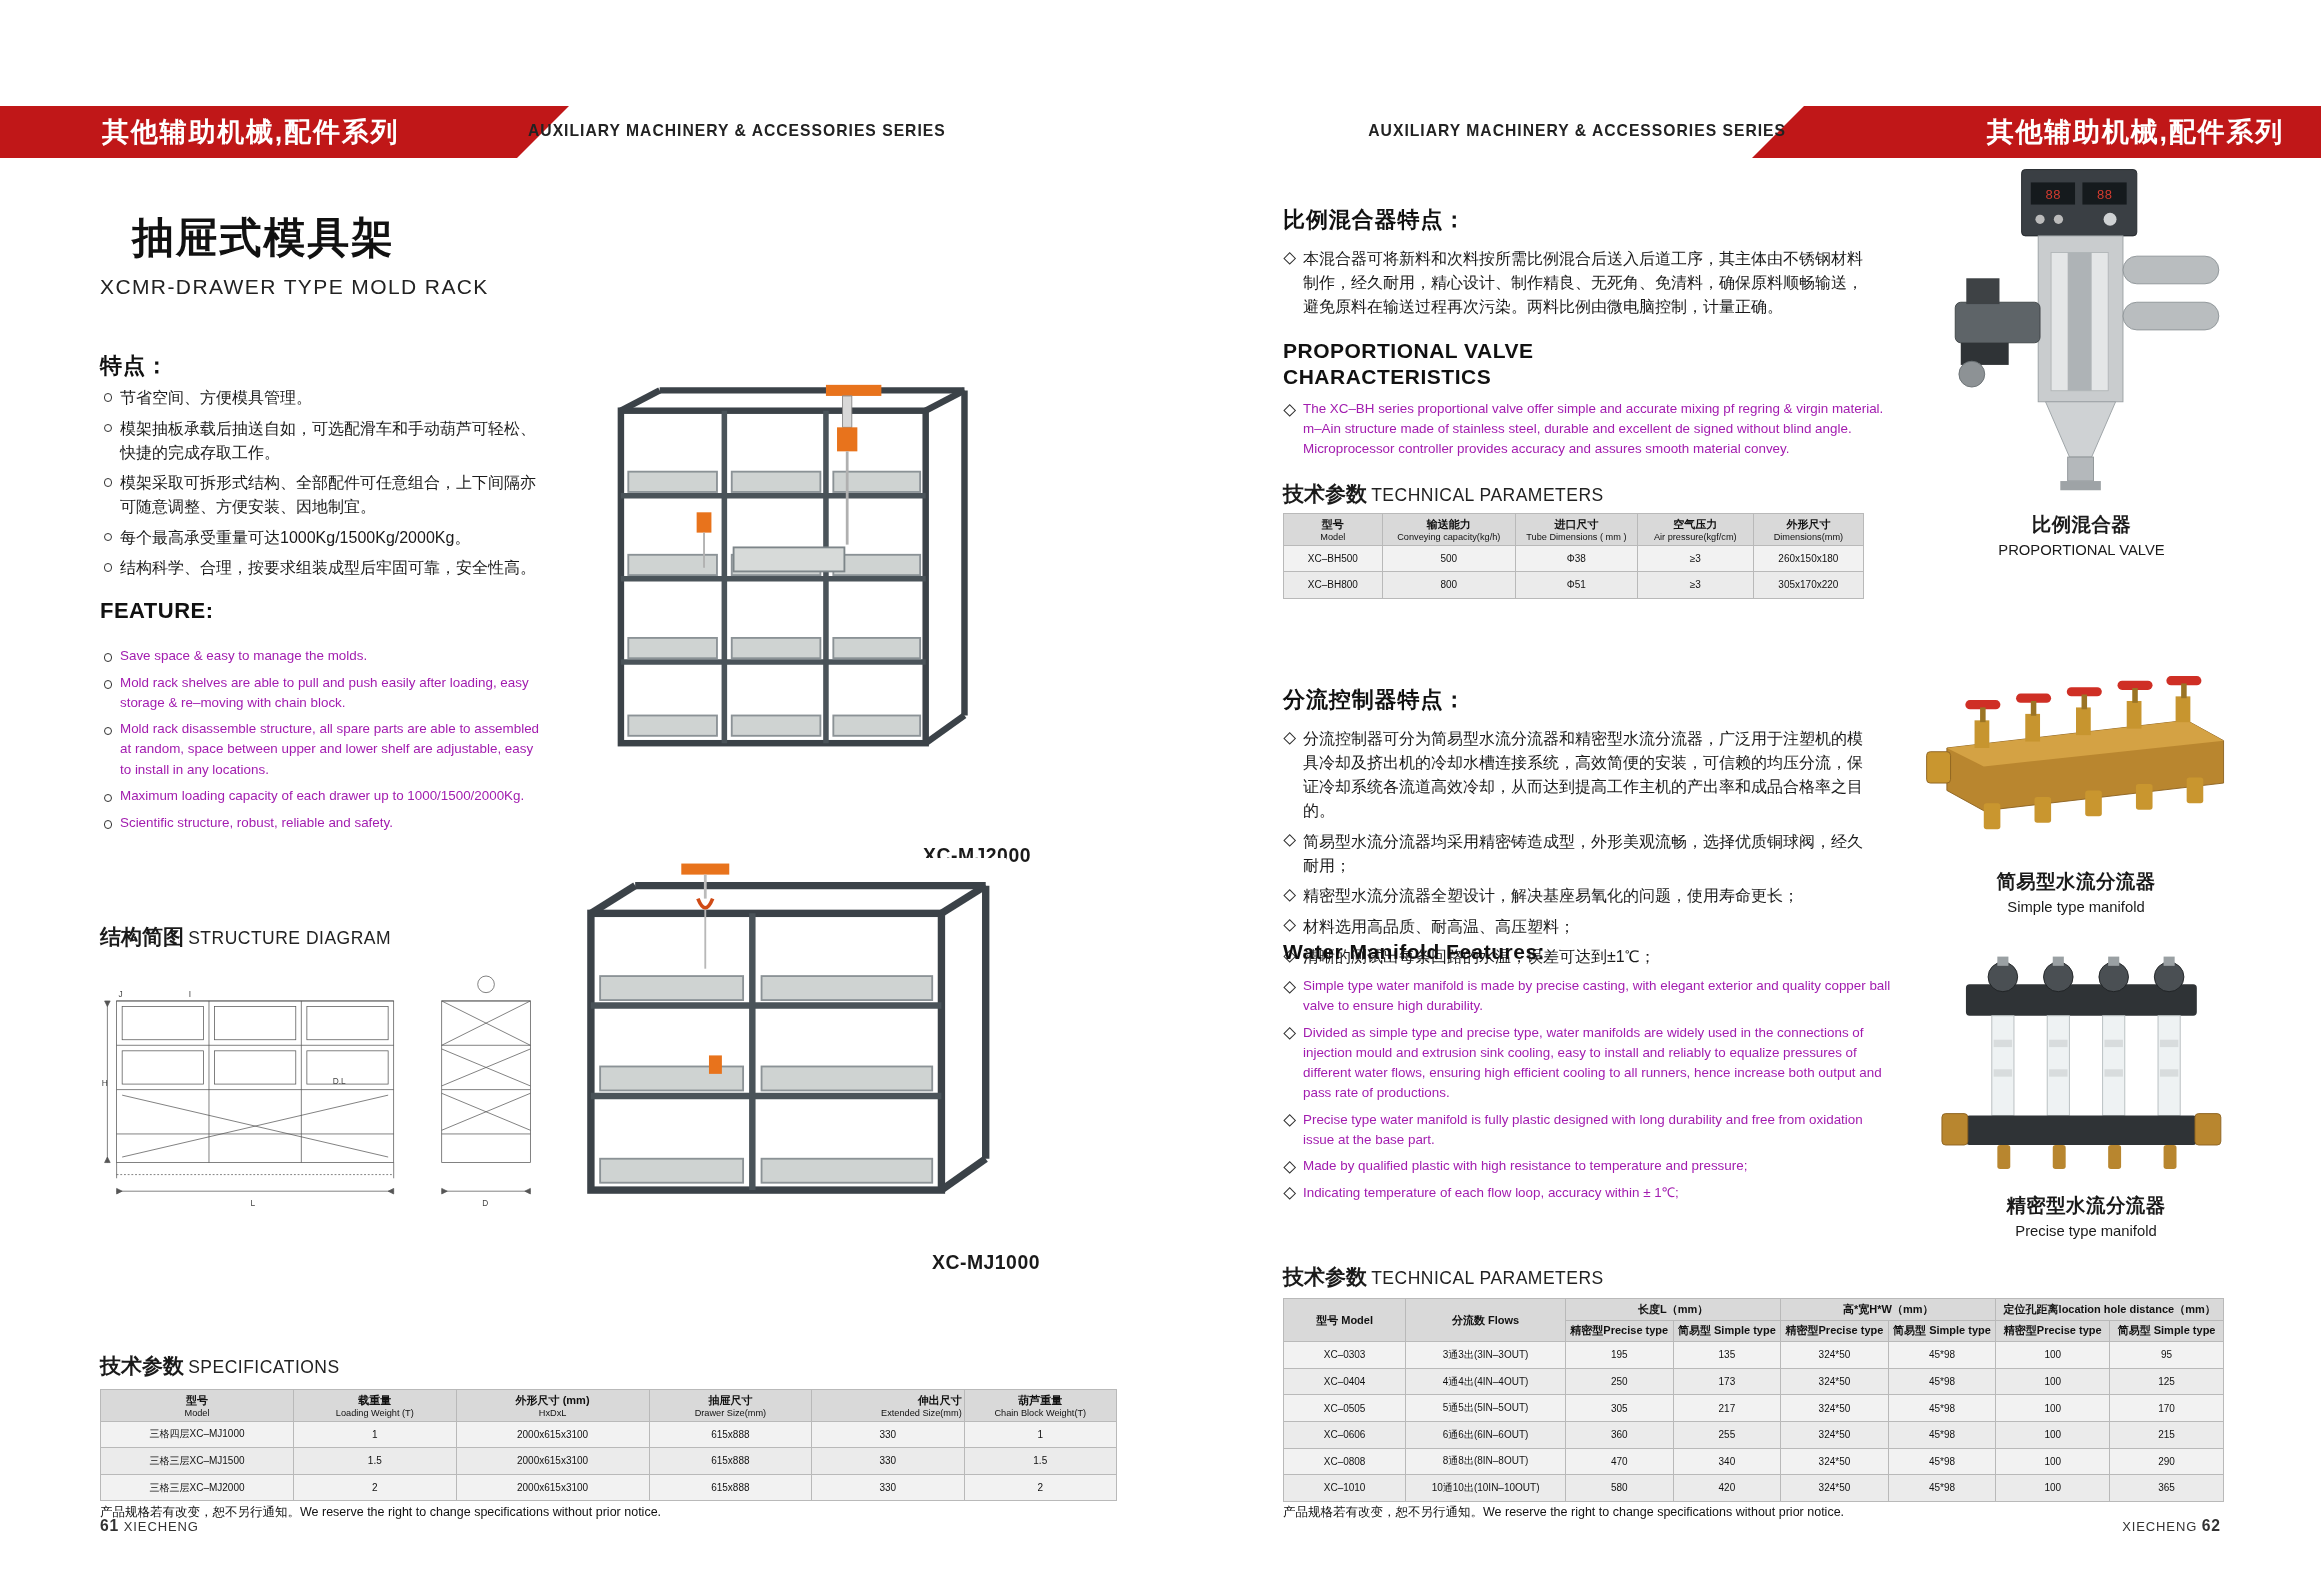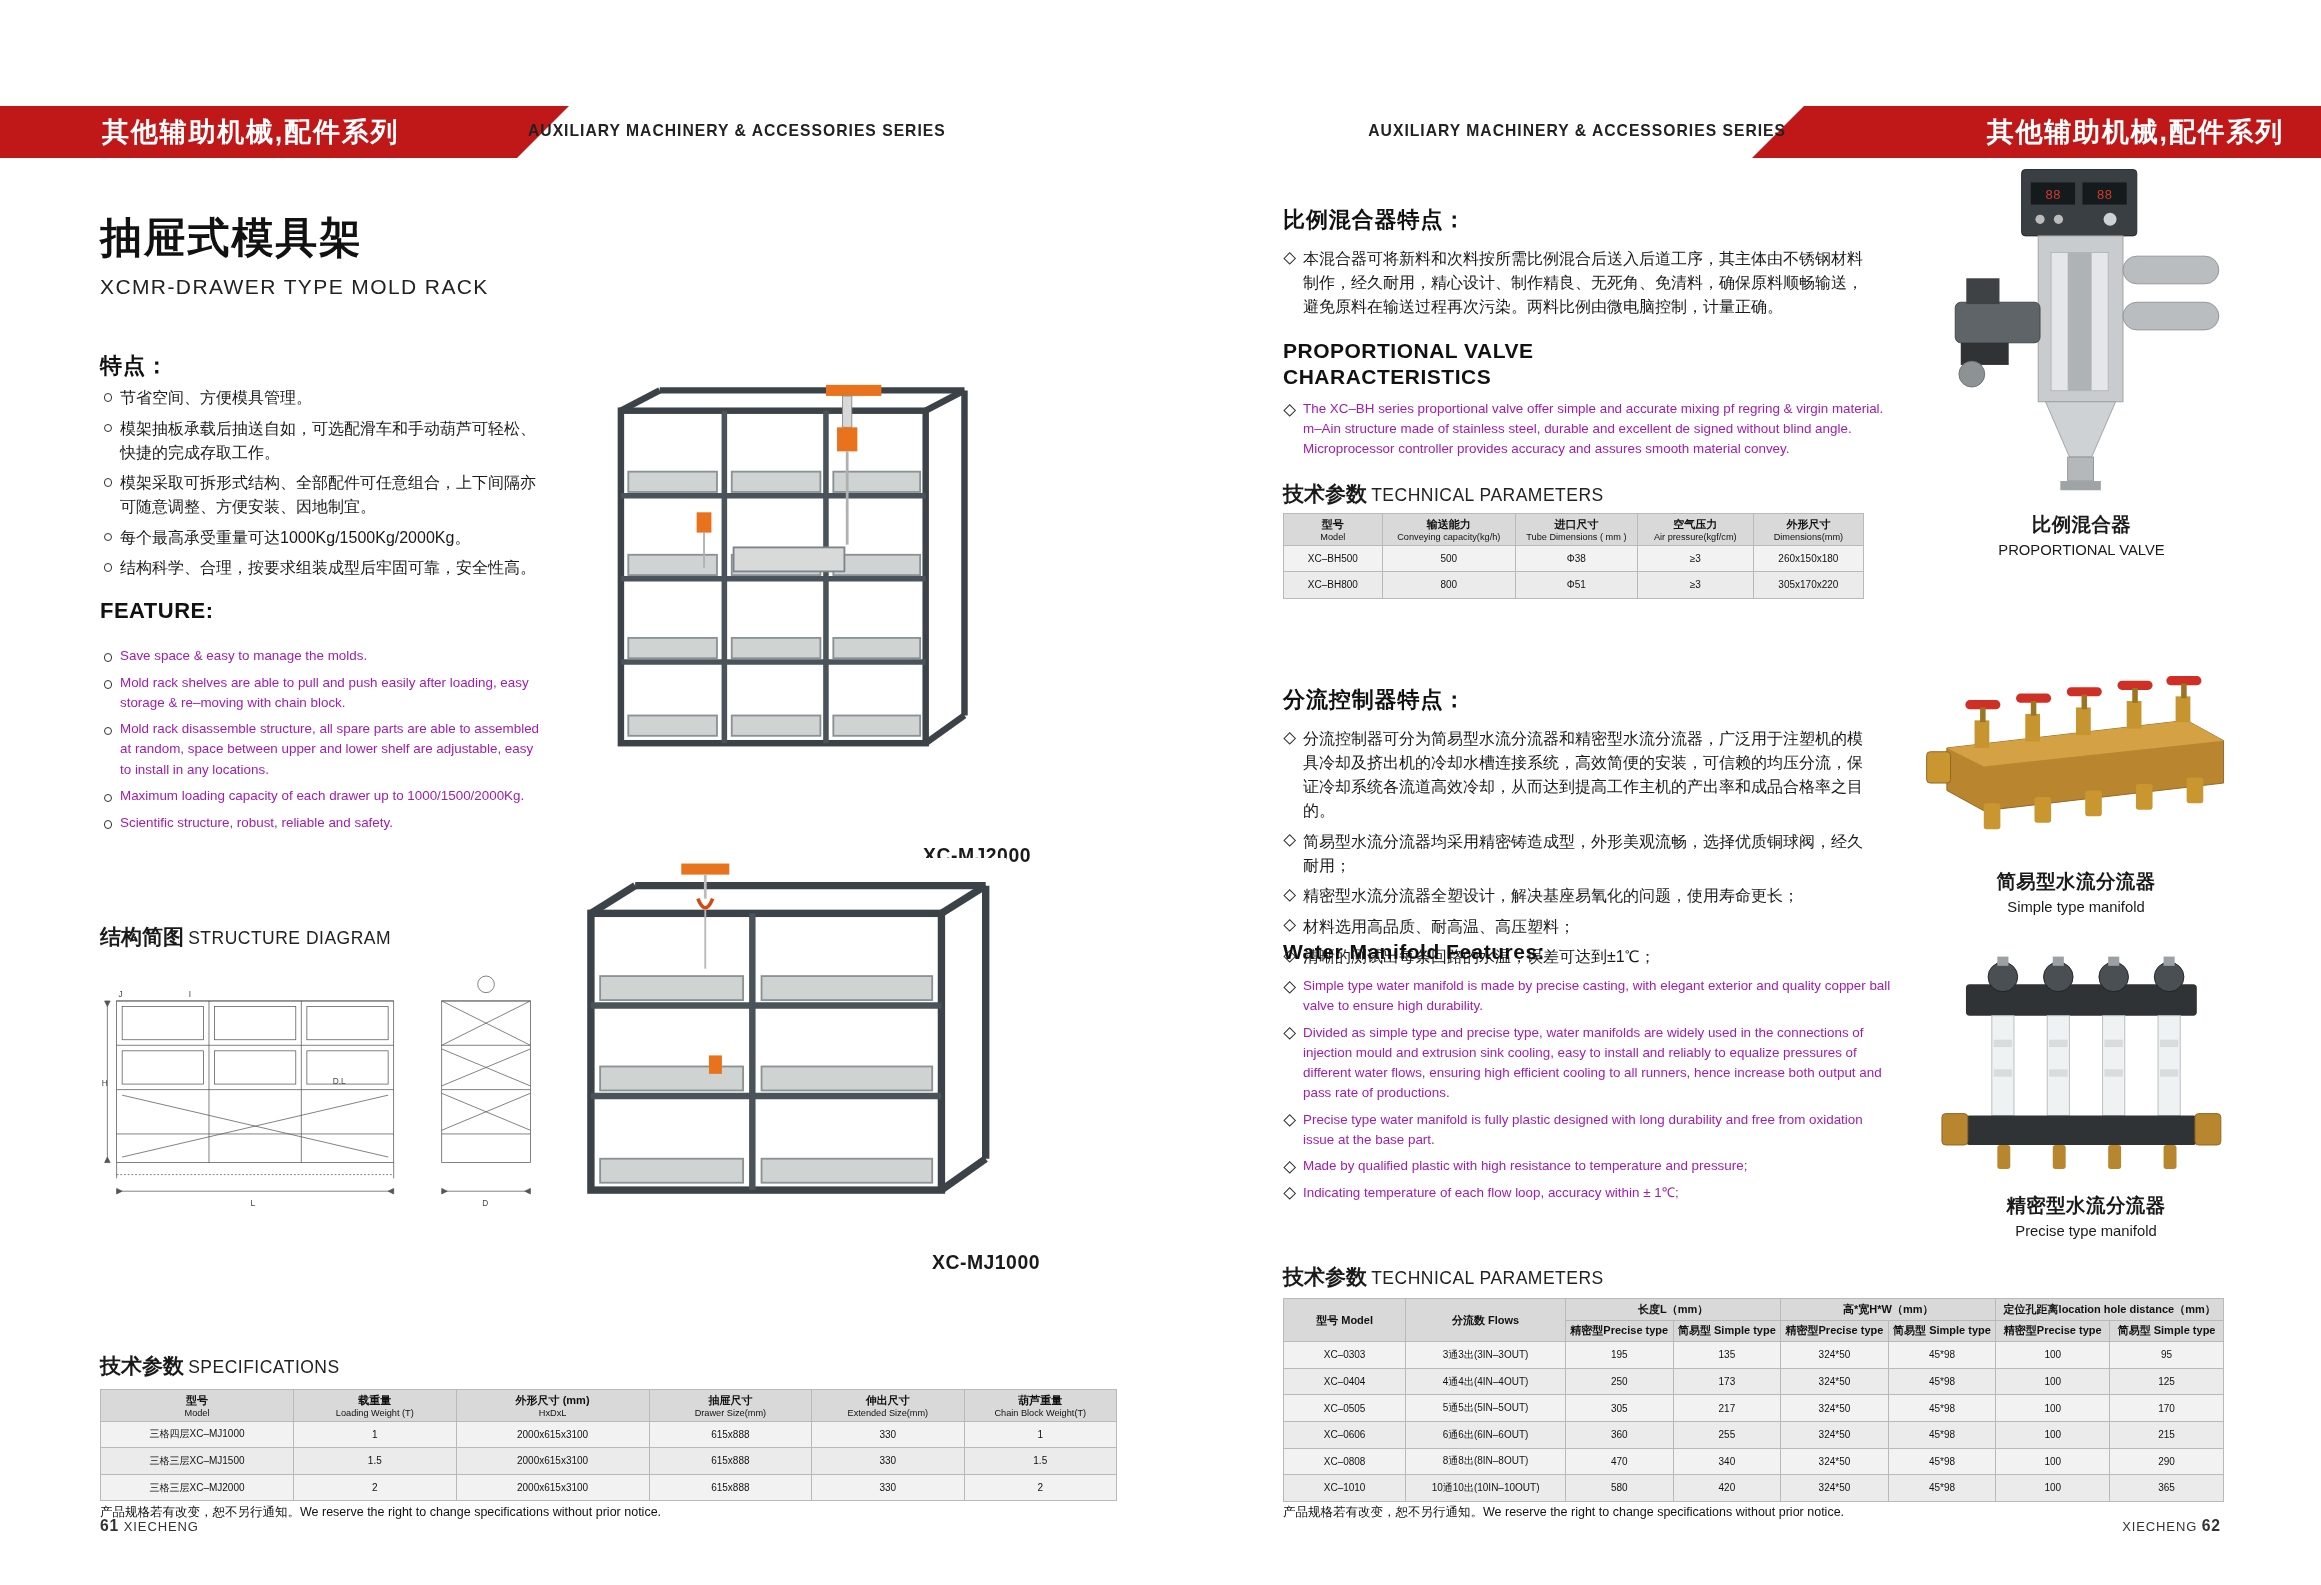--- a/index.html
+++ b/index.html
@@ -14,21 +14,21 @@
   .hdr-left .hdr-cn{left:102px;}
   .hdr-right .hdr-cn{right:37px;}
   .hdr-tail{position:absolute;top:0;width:0;height:0;}
   .hdr-left .hdr-tail{right:-52px;border-top:52px solid #c01718;border-right:52px solid transparent;}
   .hdr-right .hdr-tail{left:-52px;border-bottom:52px solid #c01718;border-left:52px solid transparent;}
   .hdr-en{position:absolute;top:122px;font-size:15.7px;letter-spacing:1px;color:#222;font-weight:600;white-space:nowrap;}
   .hdr-en.l{left:528px;}
   .hdr-en.r{right:535px;}
 
   
-  .title-cn{font-size:42px;font-weight:bold;letter-spacing:1.8px;color:#111;}
+  .title-cn{font-size:42px;font-weight:bold;letter-spacing:1.8px;color:#111;margin-left:32px;}
   .title-en{font-size:21px;letter-spacing:1.4px;color:#222;margin-top:9.2px;}
   .sec-cn{font-size:22px;font-weight:bold;color:#111;letter-spacing:0.9px;}
   .sec-en{font-size:19.4px;font-weight:bold;color:#111;letter-spacing:0.5px;}
   .sec-mix .cn{font-size:21px;font-weight:bold;}
   .sec-mix .en{font-size:17.5px;font-weight:normal;letter-spacing:0.5px;color:#222;}
 
   ul.bul{list-style:none;margin:0;padding:0;}
   ul.bul li{position:relative;padding-left:20px;margin-bottom:6.5px;line-height:1.5;}
   ul.bul li:before{content:"";position:absolute;left:3.7px;top:7.4px;width:6.5px;height:6.5px;border:0.9px solid #333;border-radius:50%;}
   ul.diamond li:before{content:"";position:absolute;left:1.8px;top:6.5px;width:7.4px;height:7.4px;border:0.9px solid #333;border-radius:0;transform:rotate(45deg);}
@@ -307,21 +307,21 @@
             <span class="en">Loading Weight (T)</span>
           </th>
           <th style="width:19%;">
             <span class="cn">外形尺寸 (mm)</span>
             <span class="en">HxDxL</span>
           </th>
           <th style="width:16%;">
             <span class="cn">抽屉尺寸</span>
             <span class="en">Drawer Size(mm)</span>
           </th>
-          <th style="width:15%;">
+          <th style="width:15%;text-align:right;">
             <span class="cn">伸出尺寸</span>
             <span class="en">Extended Size(mm)</span>
           </th>
           <th style="width:15%;">
             <span class="cn">葫芦重量</span>
             <span class="en">Chain Block Weight(T)</span>
           </th>
         </tr>
       </thead>
       <tbody>

